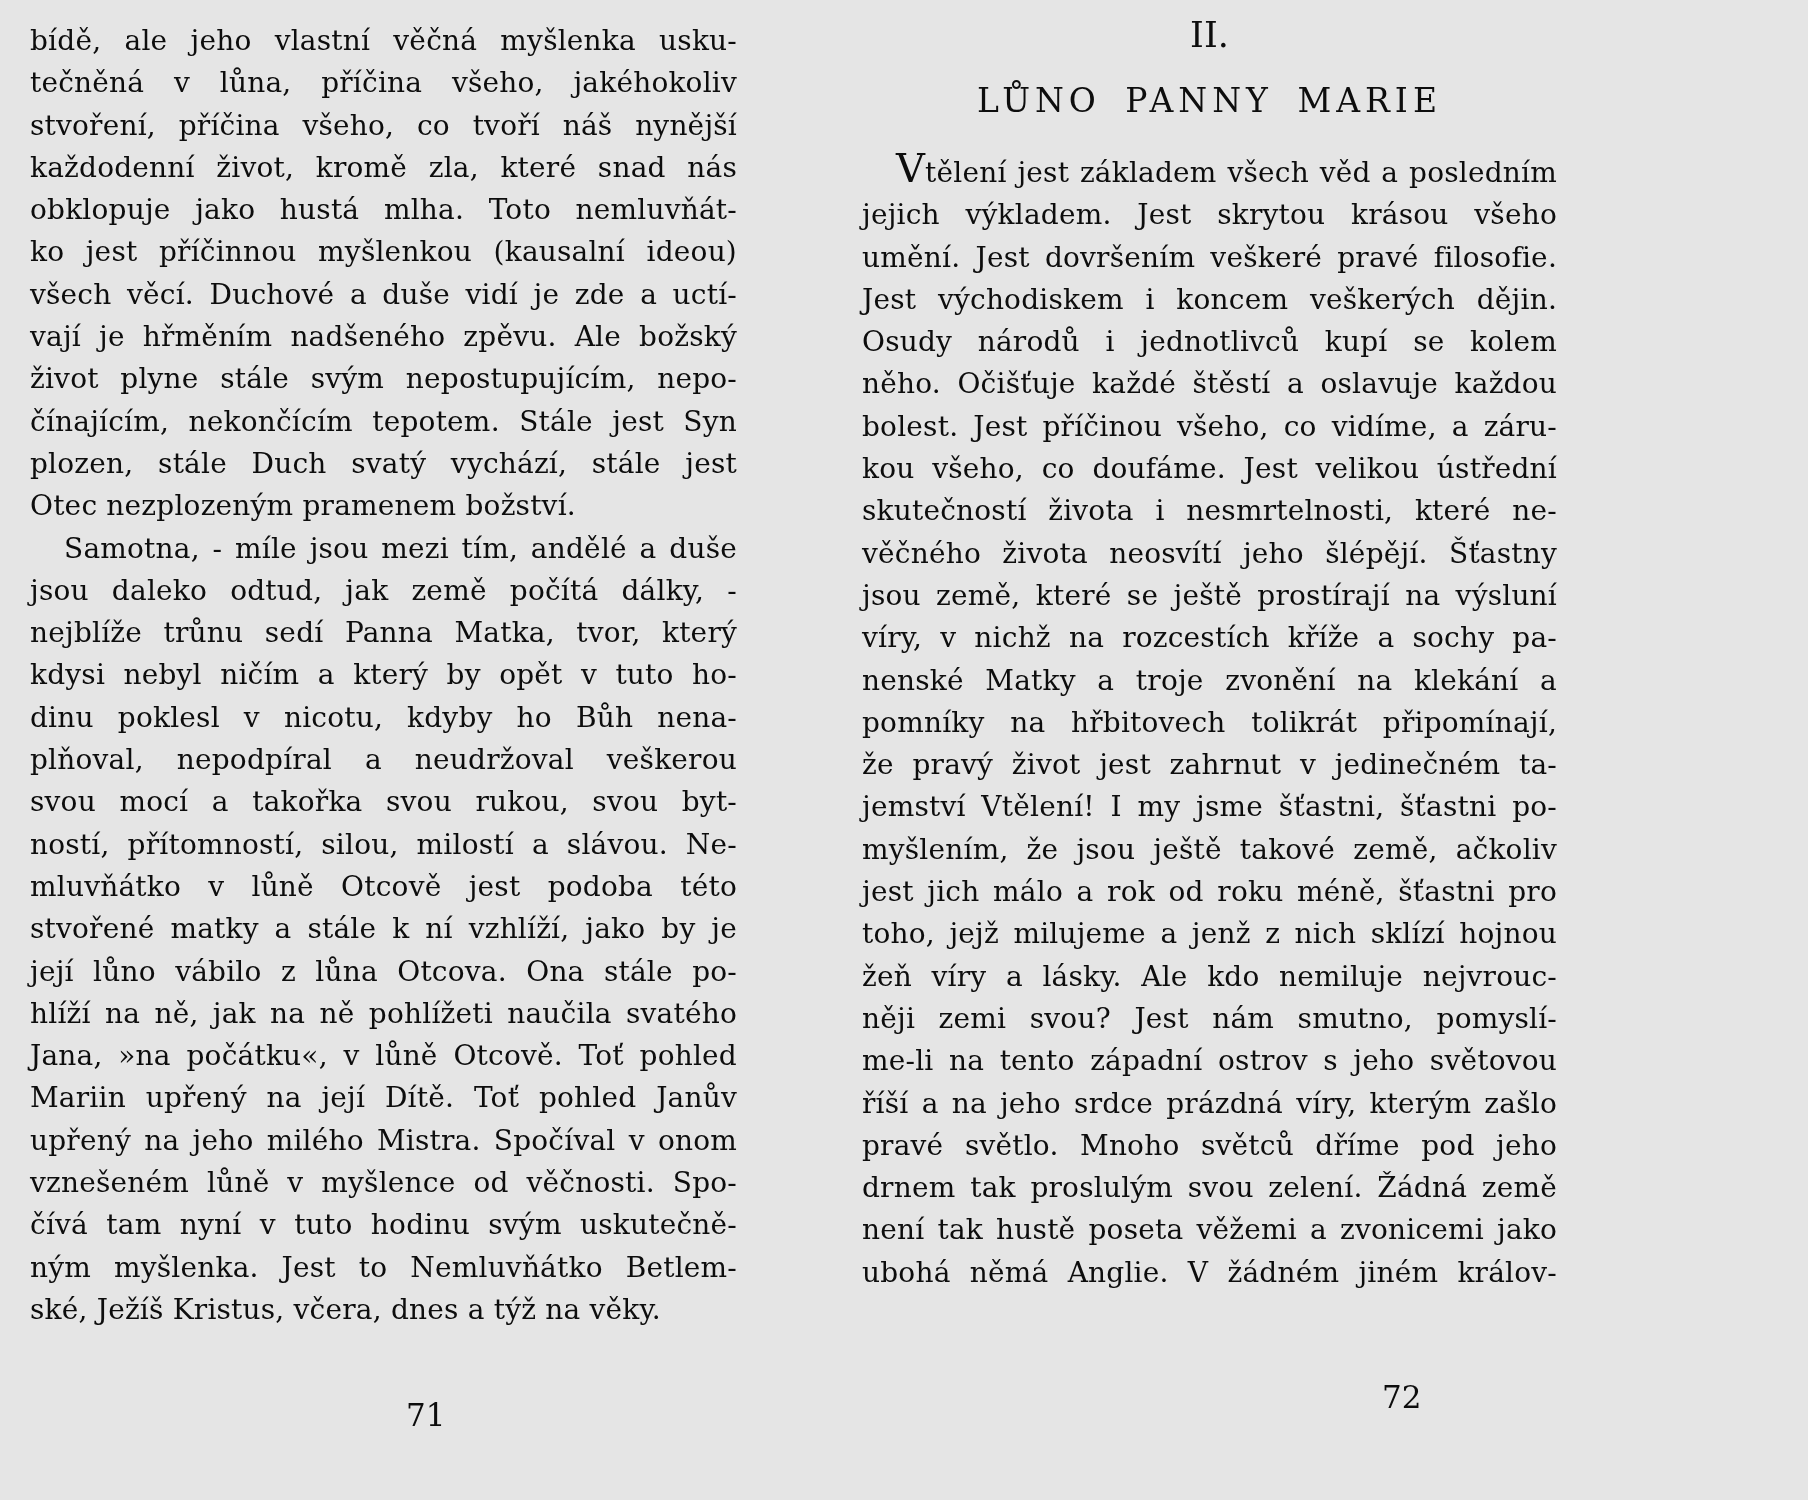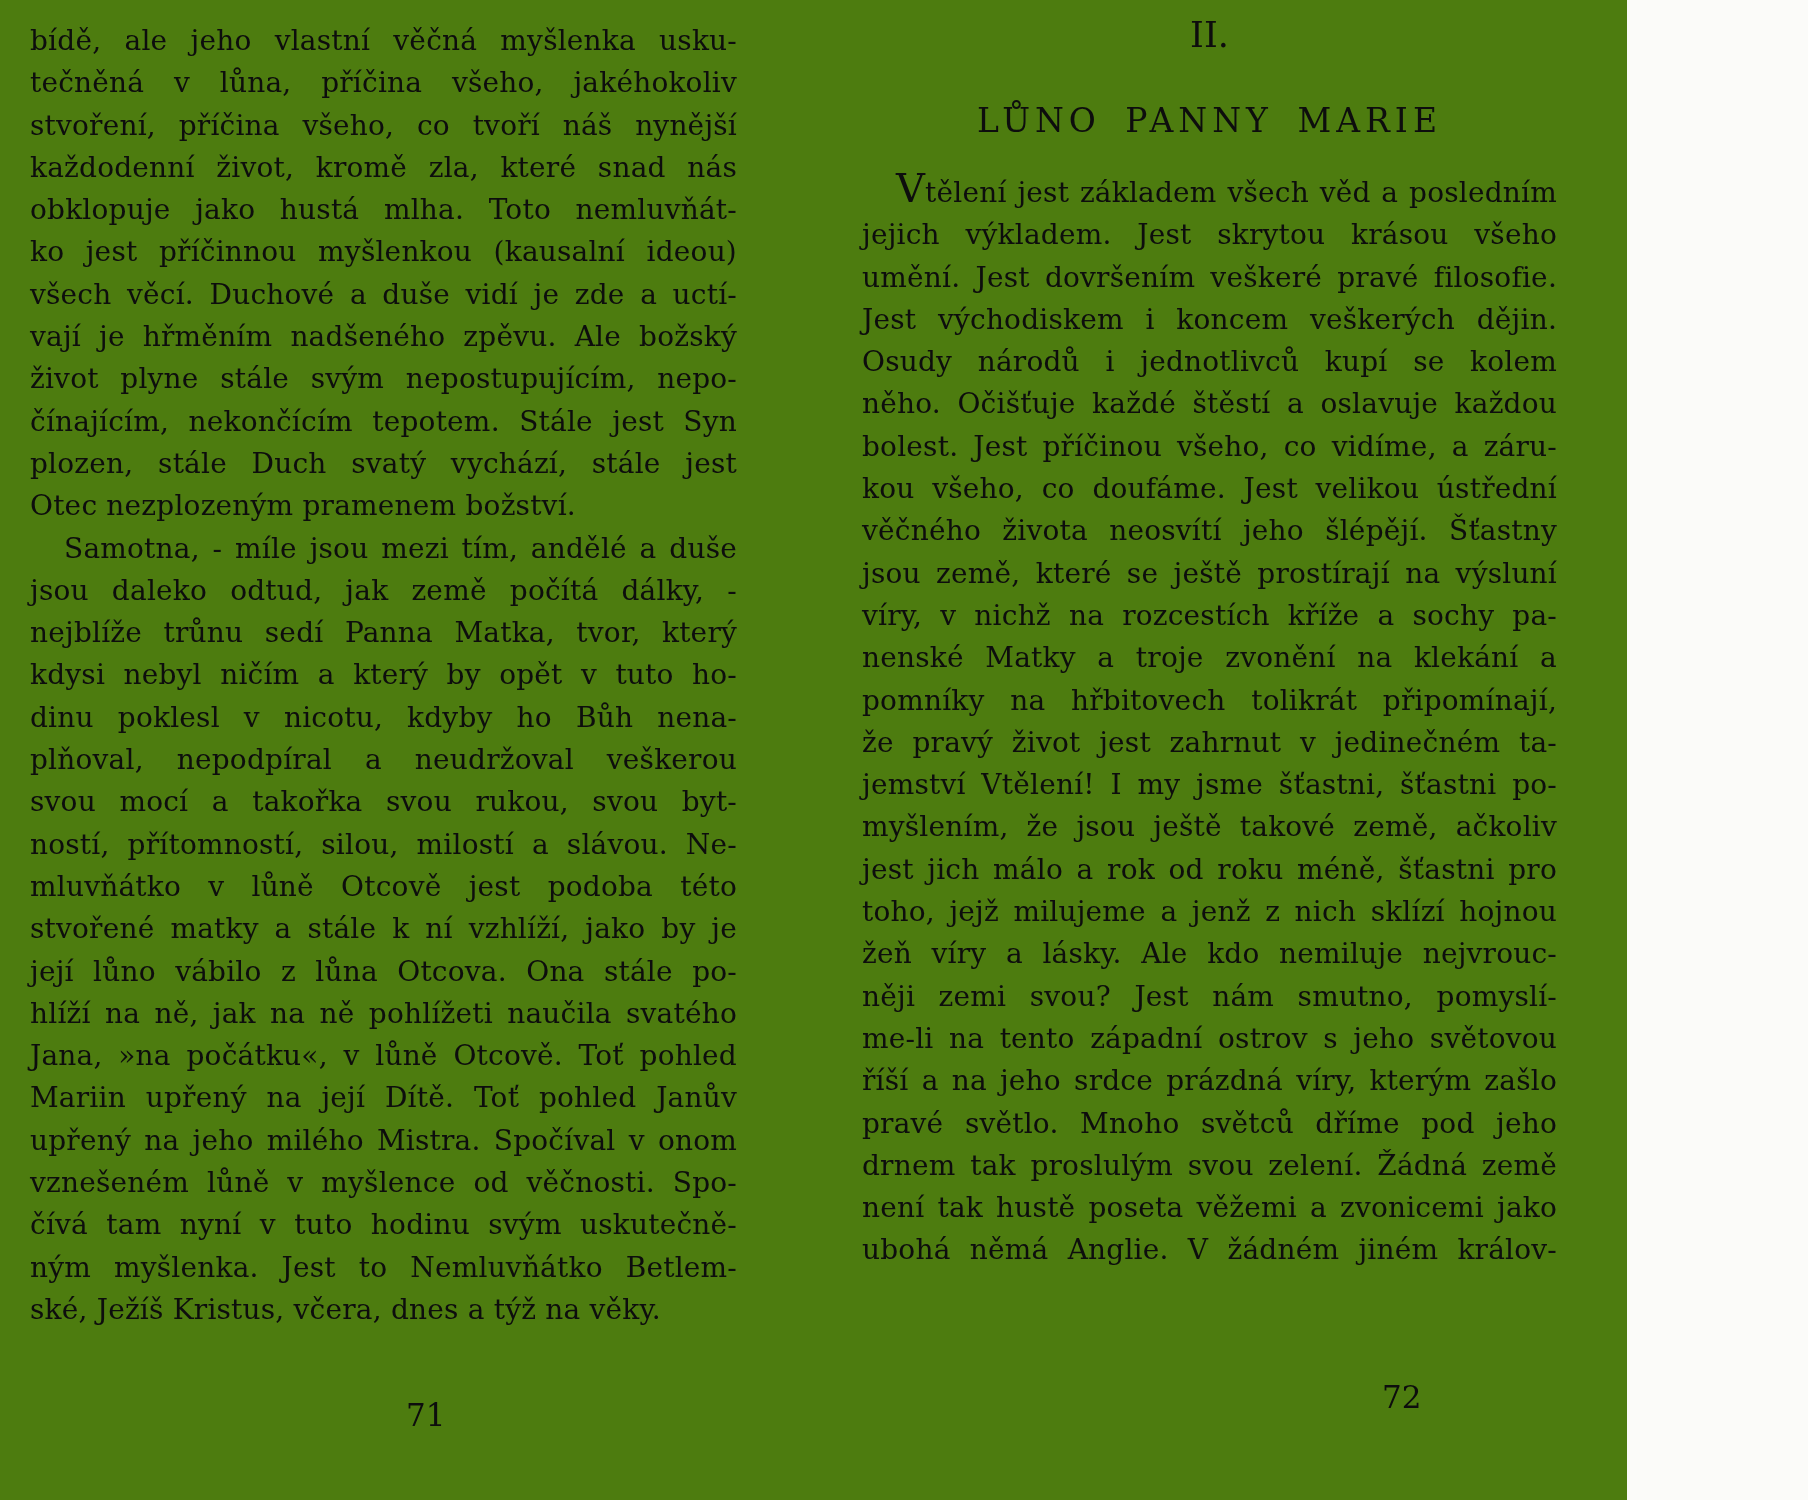--- a/index.html
+++ b/index.html
@@ -2,23 +2,23 @@
 <html><head>
 <meta charset="utf-8">
 <style>
   html, body {
     margin: 0;
     padding: 0;
     background: #fbfbf9;
   }
   .spread {
     position: relative;
-    width: 1627px;
+    width: 1808px;
     height: 1500px;
-    background: #4d7c0f;
+    background: #e5e5e5;
     font-family: "DejaVu Serif", serif;
     color: #0d0d0d;
     overflow: hidden;
   }
   .col {
     position: absolute;
   }
   .col-left {
     left: 30px;
     top: 20px;
@@ -39,21 +39,21 @@
   .line.indent { text-indent: 34px; }
   .line.end { text-align-last: left; }
   .line.initial::first-letter {
     font-size: 40px;
     line-height: 1;
   }
   .chapter-number {
     text-align: center;
     font-size: 35px;
     line-height: 46px;
-    margin-bottom: 40px;
+    margin-bottom: 20px;
   }
   .chapter-title {
     text-align: center;
     font-size: 33px;
     line-height: 46px;
     letter-spacing: 5px;
     word-spacing: 9px;
     margin-bottom: 24px;
     white-space: nowrap;
   }
@@ -111,20 +111,21 @@
     <div class="chapter-title">LŮNO PANNY MARIE</div>
     <div class="lines">
         <div class="line indent initial">Vtělení jest základem všech věd a posledním</div>
         <div class="line">jejich výkladem. Jest skrytou krásou všeho</div>
         <div class="line">umění. Jest dovršením veškeré pravé filosofie.</div>
         <div class="line">Jest východiskem i koncem veškerých dějin.</div>
         <div class="line">Osudy národů i jednotlivců kupí se kolem</div>
         <div class="line">něho. Očišťuje každé štěstí a oslavuje každou</div>
         <div class="line">bolest. Jest příčinou všeho, co vidíme, a záru-</div>
         <div class="line">kou všeho, co doufáme. Jest velikou ústřední</div>
+        <div class="line">skutečností života i nesmrtelnosti, které ne-</div>
         <div class="line">věčného života neosvítí jeho šlépějí. Šťastny</div>
         <div class="line">jsou země, které se ještě prostírají na výsluní</div>
         <div class="line">víry, v nichž na rozcestích kříže a sochy pa-</div>
         <div class="line">nenské Matky a troje zvonění na klekání a</div>
         <div class="line">pomníky na hřbitovech tolikrát připomínají,</div>
         <div class="line">že pravý život jest zahrnut v jedinečném ta-</div>
         <div class="line">jemství Vtělení! I my jsme šťastni, šťastni po-</div>
         <div class="line">myšlením, že jsou ještě takové země, ačkoliv</div>
         <div class="line">jest jich málo a rok od roku méně, šťastni pro</div>
         <div class="line">toho, jejž milujeme a jenž z nich sklízí hojnou</div>

